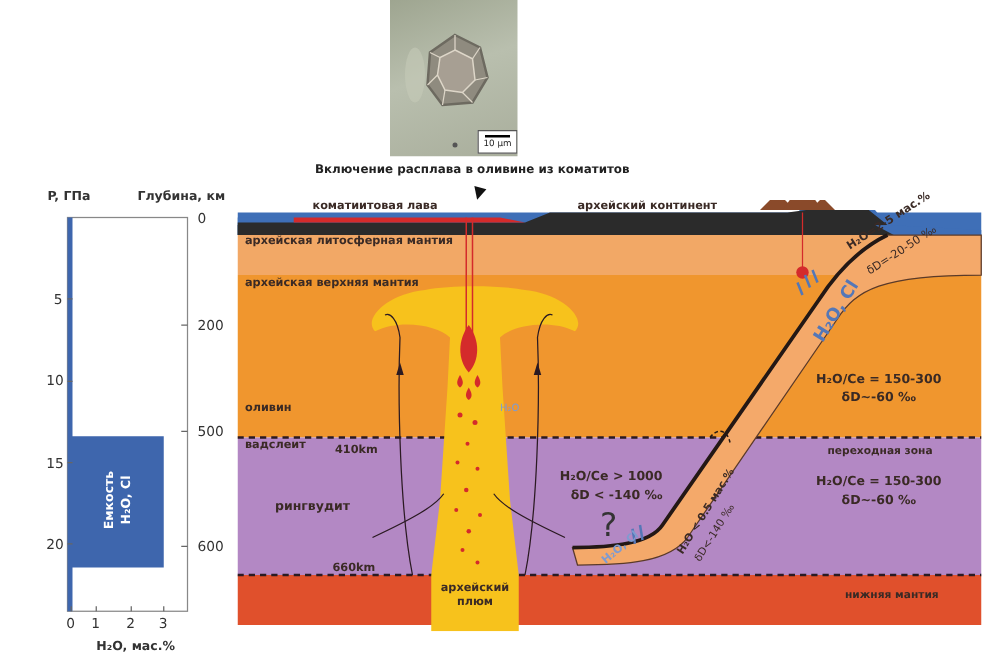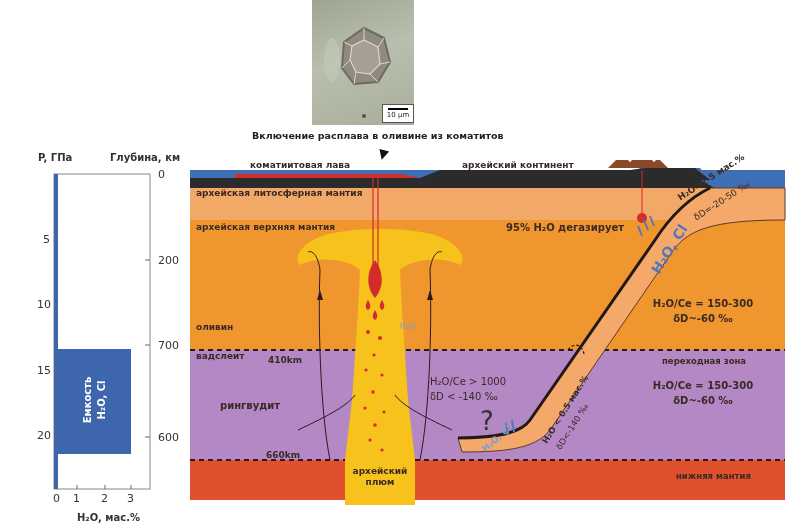--- a/index.html
+++ b/index.html
@@ -58,21 +58,21 @@
   <line x1="131" y1="320" x2="131" y2="324" stroke="#666"></line>
 </svg>
 
 <div class="ax" style="left:43px;top:233px;">5</div>
 <div class="ax" style="left:37px;top:298px;">10</div>
 <div class="ax" style="left:37px;top:364px;">15</div>
 <div class="ax" style="left:37px;top:429px;">20</div>
 
 <div class="ax" style="left:158px;top:168px;">0</div>
 <div class="ax" style="left:158px;top:254px;">200</div>
-<div class="ax" style="left:158px;top:339px;">700</div>
+<div class="ax" style="left:158px;top:339px;">500</div>
 <div class="ax" style="left:158px;top:431px;">600</div>
 
 <div class="ax" style="left:53px;top:492px;">0</div>
 <div class="ax" style="left:73px;top:492px;">1</div>
 <div class="ax" style="left:101px;top:492px;">2</div>
 <div class="ax" style="left:127px;top:492px;">3</div>
 <div class="ax" style="left:77px;top:512px;font-weight:bold;font-size:10px;">H₂O, мас.%</div>
 
 <div class="abs" style="left:62px;top:360px;width:66px;height:80px;">
   <div style="position:absolute;left:33px;top:40px;transform:translate(-50%,-50%) rotate(-90deg);text-align:center;color:#fff;font-weight:bold;font-size:10px;font-family:'DejaVu Sans',sans-serif;line-height:14px;white-space:nowrap;">
@@ -166,35 +166,34 @@
 <div class="lbl" style="left:268px;top:355px;font-size:9px;">410km</div>
 <div class="lbl" style="left:266px;top:450px;font-size:9px;">660km</div>
 <div class="lbl" style="left:384px;top:322px;font-size:8px;color:#7f9bd0;font-weight:normal;padding-left:16px;">H₂O</div>
 
 <div class="abs" style="left:345px;top:466px;width:70px;text-align:center;font-family:'DejaVu Sans',sans-serif;font-weight:bold;font-size:9px;color:#3a2a25;line-height:11px;">
   <div>архейский</div>
   <div>плюм</div>
 </div>
 
 <div class="abs" style="left:495px;top:220px;width:140px;text-align:center;font-family:'DejaVu Sans',sans-serif;color:#3a2a25;line-height:15px;">
-  <div style="font-weight:bold;font-size:10px;">95% H₂O дегазирует</div>
 </div>
 
 <div class="abs" style="left:648px;top:296px;width:110px;text-align:center;font-family:'DejaVu Sans',sans-serif;font-weight:bold;font-size:10px;color:#3a2a25;line-height:15px;">
   <div>H₂O/Ce = 150-300</div>
   <div>δD~-60 ‰</div>
 </div>
 
 <div class="lbl" style="left:662px;top:356px;font-size:8.5px;">переходная зона</div>
 <div class="abs" style="left:648px;top:378px;width:110px;text-align:center;font-family:'DejaVu Sans',sans-serif;font-weight:bold;font-size:10px;color:#3a2a25;line-height:15px;">
   <div>H₂O/Ce = 150-300</div>
   <div>δD~-60 ‰</div>
 </div>
 
-<div class="abs" style="left:430px;top:374px;width:100px;text-align:left;font-family:'DejaVu Sans',sans-serif;font-weight:normal;font-size:10px;color:#3a2a25;line-height:15px;">
+<div class="abs" style="left:430px;top:374px;width:100px;text-align:right;font-family:'DejaVu Sans',sans-serif;font-weight:bold;font-size:10px;color:#3a2a25;line-height:15px;">
   <div>H₂O/Ce &gt; 1000</div>
   <div>δD &lt; -140 ‰</div>
 </div>
 <div class="abs" style="left:480px;top:406px;font-size:26px;font-family:'DejaVu Sans',sans-serif;color:#333;">?</div>
 
 <div class="lbl" style="left:676px;top:194px;font-size:9px;transform:rotate(-33deg);transform-origin:left top;">H₂O=2-5 мас.%</div>
 <div class="lbl" style="left:692px;top:214px;font-size:9px;font-weight:normal;transform:rotate(-33deg);transform-origin:left top;">δD=-20-50 ‰</div>
 <div class="lbl" style="left:540px;top:440px;font-size:8.5px;transform:rotate(-58deg);transform-origin:left top;">H₂O &lt; 0.5 мас.%</div>
 <div class="lbl" style="left:554px;top:446px;font-size:8.5px;font-weight:normal;transform:rotate(-58deg);transform-origin:left top;">δD&lt;-140 ‰</div>
 <div class="lbl" style="left:648px;top:268px;font-size:14px;color:#5477b7;transform:rotate(-58deg);transform-origin:left top;">H₂O, Cl</div>

